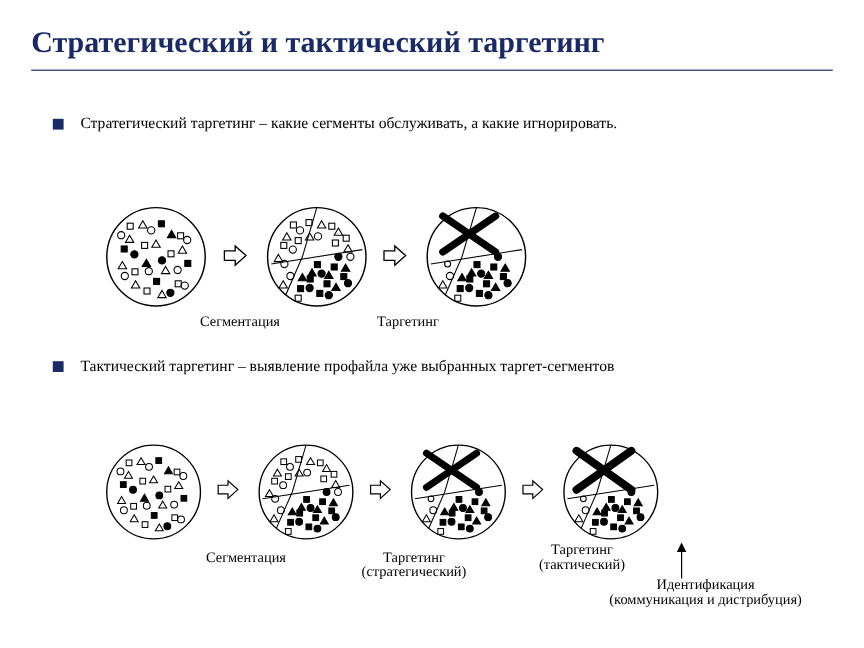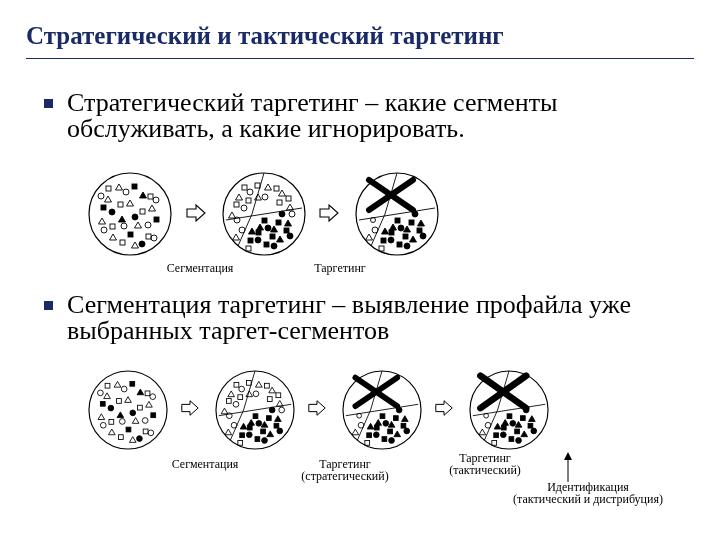--- a/index.html
+++ b/index.html
@@ -47,21 +47,21 @@
   .bullet-marker {
     width: 9px;
     height: 9px;
     background: #1a2a66;
     margin-top: 9px;
     margin-right: 14px;
     flex: 0 0 auto;
   }
   .bullet-text {
     font-family: "Liberation Serif", serif;
-    font-size: 26px;
+    font-size: 13px;
     line-height: 26px;
     color: #000000;
     width: 570px;
   }
   .caption {
     position: absolute;
     font-family: "Liberation Serif", serif;
     font-size: 12px;
     line-height: 12px;
     text-align: center;
@@ -229,21 +229,21 @@
         <path d="M58,8 L14,38" stroke="#000" stroke-width="6" stroke-linecap="round" fill="none"></path>
       </g>
     </svg>
   </div>
 
   <div class="caption" style="left:140px; top:262px; width:120px;">Сегментация</div>
   <div class="caption" style="left:285px; top:262px; width:110px;">Таргетинг</div>
 
   <div class="bullet-row" style="left:44px; top:292px;">
     <div class="bullet-marker"></div>
-    <div class="bullet-text">Сегментация таргетинг – выявление профайла уже выбранных таргет-сегментов</div>
+    <div class="bullet-text">Тактический таргетинг – выявление профайла уже выбранных таргет-сегментов</div>
   </div>
 
   <div class="circle-wrap" style="left:88px; top:370px;">
     <svg width="80" height="80" viewBox="0 0 84 84">
       <circle cx="42" cy="42" r="41" fill="#ffffff" stroke="#000" stroke-width="1.2"></circle>
       <g stroke="#000" stroke-width="0.9" fill="none">
         <rect x="18" y="14" width="5" height="5"></rect>
         <rect x="44" y="12" width="5" height="5" fill="#000"></rect>
         <rect x="60" y="22" width="5" height="5"></rect>
         <rect x="13" y="33" width="5" height="5" fill="#000"></rect>
@@ -431,15 +431,15 @@
       <polygon points="8,0 12,8 4,8" fill="#000"></polygon>
     </svg>
   </div>
 
   <div class="caption" style="left:145px; top:458px; width:120px;">Сегментация</div>
   <div class="caption" style="left:290px; top:458px; width:110px;">Таргетинг
 (стратегический)</div>
   <div class="caption" style="left:430px; top:452px; width:110px;">Таргетинг
 (тактический)</div>
   <div class="caption" style="left:478px; top:481px; width:220px;">Идентификация
-(тактический и дистрибуция)</div>
+(коммуникация и дистрибуция)</div>
 
 </div>
 
 </body></html>

